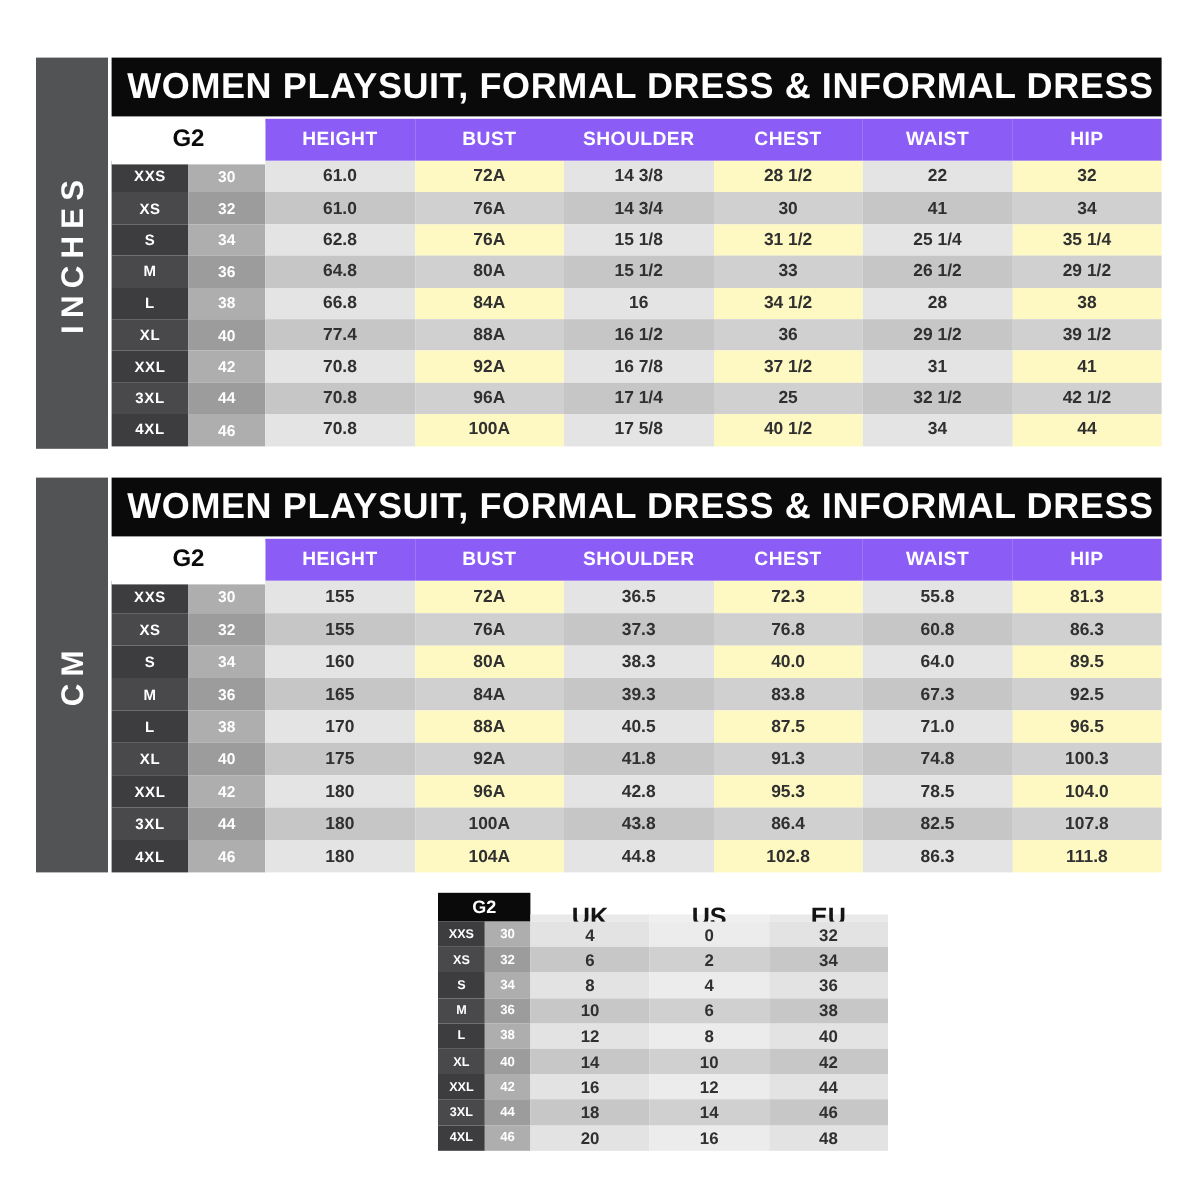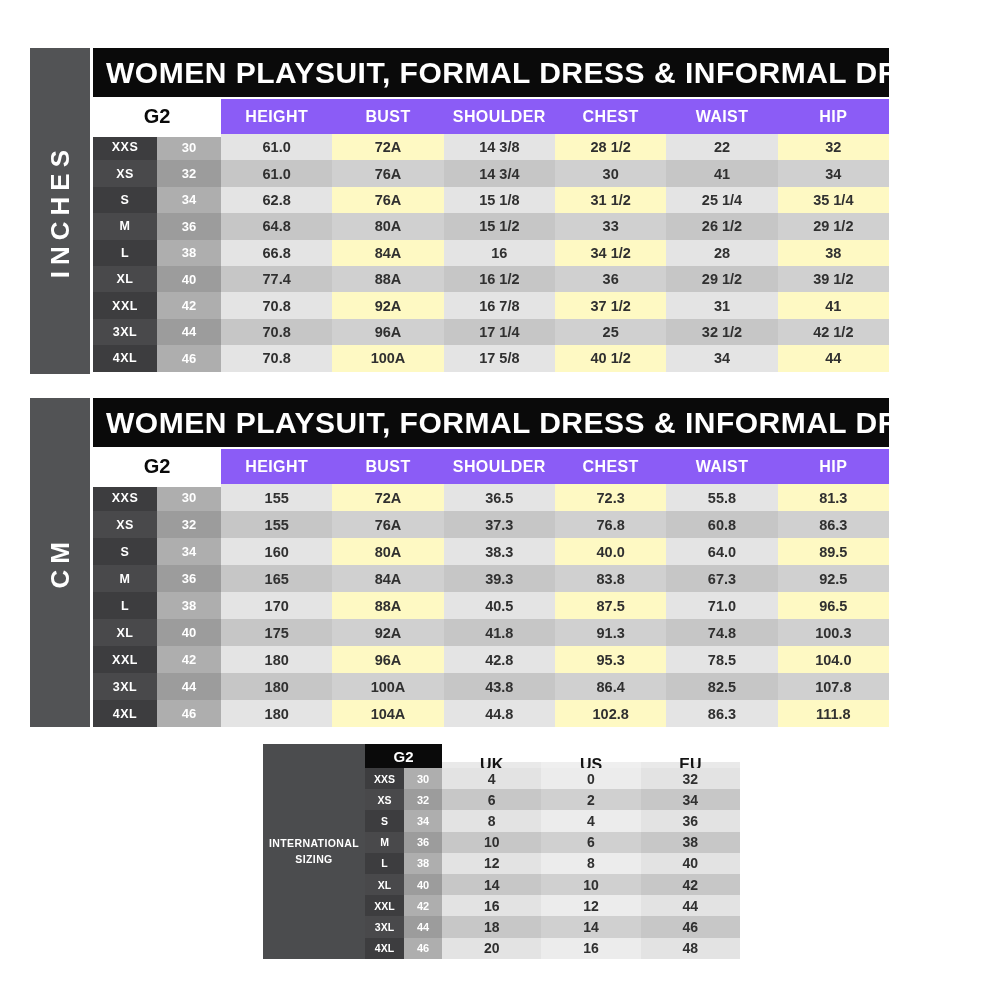--- a/index.html
+++ b/index.html
@@ -7,21 +7,21 @@
         font-family:"Liberation Sans",sans-serif;font-weight:700;}
 
   
   .size-table{position:absolute;left:30px;width:938px;}
   .t1{top:48px;}
   .t2{top:398px;}
   .sidebar{position:absolute;left:0;top:0;width:60px;height:100%;background:#525355;
            display:flex;align-items:center;justify-content:center;}
   .sidebar span{writing-mode:vertical-rl;transform:rotate(180deg);color:#fff;
                 font-size:26px;letter-spacing:6px;}
-  .main{position:absolute;left:63px;top:0;width:796px;}
+  .main{position:absolute;left:63px;top:0;width:875px;}
   .size-table{height:auto;}
   .title-bar{height:49px;background:#0a0a0a;color:#fff;display:flex;align-items:center;
              padding-left:13px;box-sizing:border-box;font-size:30px;letter-spacing:.5px;
              white-space:nowrap;}
   .hdr-row{display:flex;height:35px;margin-top:2px;}
   .g2-cell{width:128px;background:#ffffff;color:#0a0a0a;font-size:20px;
            display:flex;align-items:center;justify-content:center;
            box-shadow:0 3px 0 #ffffff;position:relative;z-index:2;}
   .hdr-cell{flex:1;background:#8b5cf6;color:#fff;font-size:16px;letter-spacing:.4px;
             display:flex;align-items:center;justify-content:center;}
@@ -45,21 +45,21 @@
   
   .intl-table{position:absolute;left:263px;top:744px;width:477px;height:215px;}
   .intl-block{position:absolute;left:0;top:0;width:102px;height:100%;background:#4b4c4e;
               color:#fff;display:flex;align-items:center;justify-content:center;
               text-align:center;font-size:10.5px;letter-spacing:.4px;white-space:pre-line;
               line-height:1.45;}
   .intl-main{position:absolute;left:102px;top:0;width:375px;}
   .intl-hdr{display:flex;height:24px;}
   .intl-g2{width:77px;background:#0a0a0a;color:#fff;font-size:15px;
            display:flex;align-items:center;justify-content:center;}
-  .intl-hdr-cell{flex:1;background:#efefef;color:#141414;font-size:16px;
+  .intl-hdr-cell{flex:1;background:#efefef;color:#141414;font-size:21px;
                  display:flex;align-items:center;justify-content:center;margin-top:18px;}
   .intl-hdr-cell.shaded{background:#e9e9e9;}
   .intl-row{display:flex;height:21.2px;}
   .intl-size{width:39px;color:#fff;font-size:10.5px;}
   .intl-num{width:38px;color:#fff;font-size:11px;}
   .intl-val{flex:1;color:#303030;font-size:14px;}
   .intl-row.even .intl-size{background:#3d3d3f;}
   .intl-row.odd  .intl-size{background:#49494b;}
   .intl-row.even .intl-num{background:#aeaeae;}
   .intl-row.odd  .intl-num{background:#9c9c9c;}
@@ -307,22 +307,20 @@
             <div class="cell val-cell">102.8</div>
             <div class="cell val-cell shaded">86.3</div>
             <div class="cell val-cell">111.8</div>
           </div>
         </div>
     </div>
     <div style="height:329px;width:1px;"></div>
   </section>
 
   <section class="intl-table">
-    <div class="intl-block">INTERNATIONAL
-SIZING</div>
     <div class="intl-main">
       <div class="intl-hdr">
         <div class="intl-g2">G2</div>
         <div class="intl-hdr-cell shaded">UK</div>
         <div class="intl-hdr-cell">US</div>
         <div class="intl-hdr-cell shaded">EU</div>
       </div>
       <div class="intl-rows">
 
           <div class="intl-row even">

